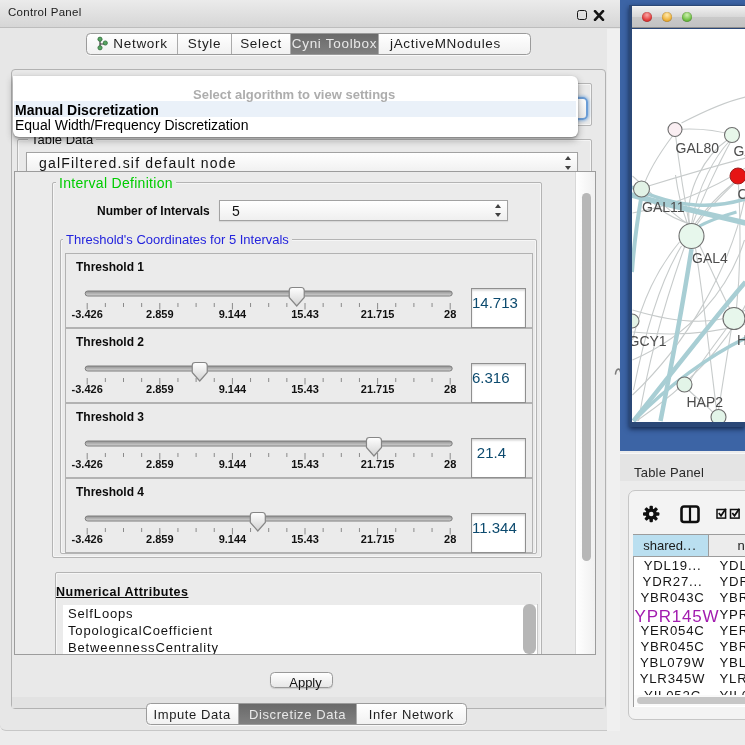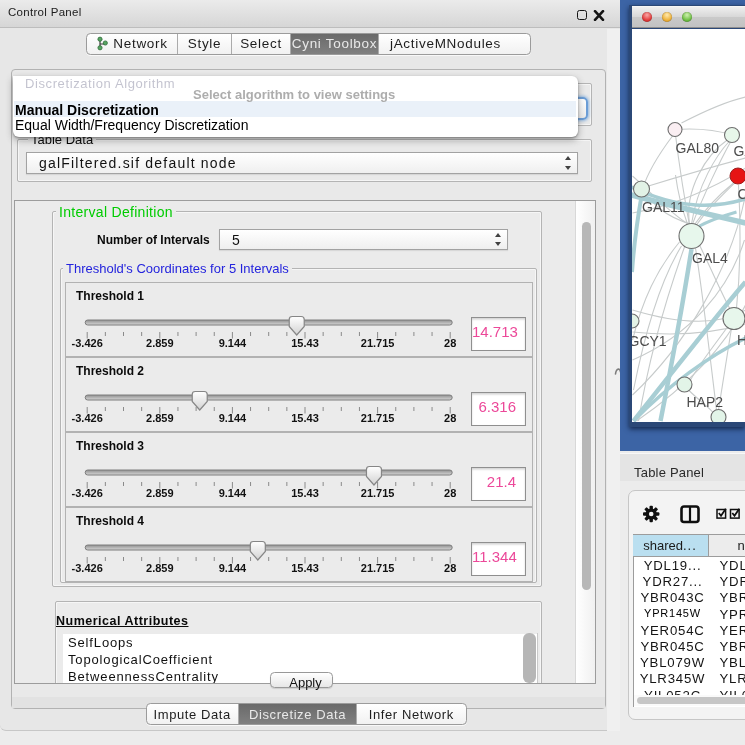--- a/index.html
+++ b/index.html
@@ -39,23 +39,23 @@
   display:flex; align-items:center; box-shadow:0 1px 1px rgba(0,0,0,.08); }
 .combo .tx { padding-left:12px; }
 .combo .ar { position:absolute; right:5px; top:0; bottom:0; width:7px; }
 .combo .ar:before { content:""; position:absolute; left:0; top:50%; margin-top:-7px;
   border-left:3.2px solid transparent; border-right:3.2px solid transparent; border-bottom:4.5px solid #414141; }
 .combo .ar:after { content:""; position:absolute; left:0; top:50%; margin-top:2.5px;
   border-left:3.2px solid transparent; border-right:3.2px solid transparent; border-top:4.5px solid #414141; }
 
 .thp { position:absolute; left:50px; width:467.5px; height:75px; border:1px solid #b2b2b2; }
 .thp .lb { position:absolute; left:10px; top:5.5px; font-weight:bold; font-size:12px; color:#0a0a0a; }
-.vbox { position:absolute; left:405px; top:34px; width:55px; height:34px; background:#fff;
-  border:1px solid #8f8f8f; color:#ec4899; text-align:right;
-  line-height:28px; padding-right:9px; font-size:15px; box-shadow:inset 0 1.5px 2px rgba(0,0,0,.18); }
+.vbox { position:absolute; left:405px; top:34px; width:55px; height:40px; background:#fff;
+  border:1px solid #8f8f8f; color:#0c4a6e; text-align:right;
+  line-height:28px; padding-right:19px; font-size:15px; box-shadow:inset 0 1.5px 2px rgba(0,0,0,.18); }
 
 #popup { left:13px; top:76px; width:565px; height:61px; background:#ffffff;
   border-radius:0 6px 6px 6px; box-shadow:0 3px 7px rgba(60,60,60,.45), 0 1px 2px rgba(0,0,0,.3); }
 #popup .ghost { position:absolute; left:12px; top:0px; font-size:13px; letter-spacing:.6px; color:rgba(80,80,115,.34); }
 #popup .it0 { position:absolute; left:180px; top:11px; font-size:13px; font-weight:bold; color:#adadad; }
 #popup .it1 { position:absolute; left:2px; top:26px; font-size:14px; font-weight:bold; color:#000; }
 #popup .it2 { position:absolute; left:2px; top:41px; font-size:14px; color:#000; }
 #applybtn { left:270px; top:671.5px; width:63px; height:16px;
   background:linear-gradient(#ffffff,#e7e7e7); border:1px solid #999;
   border-radius:4.5px; text-align:center; font-size:13px; line-height:20px; color:#111;
@@ -114,28 +114,27 @@
 <div class="abs" style="left:570px; top:97px; width:18px; height:23px; background:linear-gradient(#fff,#ececec); border:2px solid #6b9dd6; border-radius:5px; box-shadow:0 0 3px 1px rgba(95,155,220,.65);"></div>
 
 <div class="grp" style="left:17px; top:139px; width:575px; height:43px;"></div>
 <div class="grplbl" style="left:28px; top:132px; color:#000; background:#e9e9e9;">Table Data</div>
 <div class="combo" style="left:26px; top:152px; width:552px; height:22px;">
   <div class="tx">galFiltered.sif default node</div>
     <div class="ar"></div>
 </div>
 
 <div id="popup" class="abs">
-  <div class="ghost">Discretization Algorithm</div>
   <div style="position:absolute; left:1px; top:25px; width:562px; height:16px; background:rgba(214,228,244,.5);"></div>
   <div class="it0">Select algorithm to view settings</div>
   <div class="it1">Manual Discretization</div>
   <div class="it2">Equal Width/Frequency Discretization</div>
 </div>
 
-<div class="abs" style="left:14px; top:200px; width:582px; height:484px; border:1px solid #9c9c9c; background:#ebebeb; overflow:hidden;">
+<div class="abs" style="left:14px; top:171px; width:582px; height:484px; border:1px solid #9c9c9c; background:#ebebeb; overflow:hidden;">
 
   <div style="position:absolute; right:0px; top:0; width:20px; height:482px; background:linear-gradient(to right,#ffffff,#f0f0f0); border-left:1px solid #d8d8d8;"></div>
   <div style="position:absolute; left:567px; top:21px; width:8.5px; height:368px; background:#b7b7b7; border-radius:4.5px;"></div>
 
   <div class="grp" style="left:37px; top:10px; width:490px; height:376px;"></div>
   <div class="grplbl" style="left:41px; top:3px; color:#00cc00; background:#ebebeb; font-size:14px; letter-spacing:.3px;">Interval Definition</div>
   <div class="abs" style="left:82px; top:32px; font-size:12px; font-weight:bold; color:#0a0a0a;">Number of Intervals</div>
   <div class="combo" style="left:204px; top:28px; width:289px; height:21px;">
     <div class="tx">5</div>
       <div class="ar"></div>
@@ -434,21 +433,21 @@
 <div id="tblwrap" class="abs"></div>
 <div class="hcell abs" style="left:632.5px; top:533.5px; width:76px; background:#badff0;">shared<span style="letter-spacing:1px">...</span></div>
 <div class="hcell abs" style="left:708.5px; top:533.5px; width:45px; background:#ececec; justify-content:flex-start; padding-left:29px;">n</div>
 <div id="rows" class="abs" style="left:632.5px; top:558px; width:112.5px; height:137.5px; overflow:hidden;">
     <div style="position:absolute; top:0px; left:2px; width:76px; text-align:center; font-size:13.2px; letter-spacing:.8px; color:#151515;">YDL19...</div>
     <div style="position:absolute; top:0px; left:87px; width:70px; font-size:13.2px; letter-spacing:.8px; color:#151515;">YDL19</div>
     <div style="position:absolute; top:16.2px; left:2px; width:76px; text-align:center; font-size:13.2px; letter-spacing:.8px; color:#151515;">YDR27...</div>
     <div style="position:absolute; top:16.2px; left:87px; width:70px; font-size:13.2px; letter-spacing:.8px; color:#151515;">YDR27</div>
     <div style="position:absolute; top:32.4px; left:2px; width:76px; text-align:center; font-size:13.2px; letter-spacing:.8px; color:#151515;">YBR043C</div>
     <div style="position:absolute; top:32.4px; left:87px; width:70px; font-size:13.2px; letter-spacing:.8px; color:#151515;">YBR04</div>
-    <div style="position:absolute; top:48.599999999999994px; left:2px; width:76px; text-align:center; font-size:11px; letter-spacing:.8px; color:#000000;">YPR145W</div>
+    <div style="position:absolute; top:48.599999999999994px; left:2px; width:76px; text-align:center; font-size:17px; letter-spacing:.8px; color:#a21caf;">YPR145W</div>
     <div style="position:absolute; top:48.599999999999994px; left:87px; width:70px; font-size:13.2px; letter-spacing:.8px; color:#151515;">YPR14</div>
     <div style="position:absolute; top:64.8px; left:2px; width:76px; text-align:center; font-size:13.2px; letter-spacing:.8px; color:#151515;">YER054C</div>
     <div style="position:absolute; top:64.8px; left:87px; width:70px; font-size:13.2px; letter-spacing:.8px; color:#151515;">YER05</div>
     <div style="position:absolute; top:81px; left:2px; width:76px; text-align:center; font-size:13.2px; letter-spacing:.8px; color:#151515;">YBR045C</div>
     <div style="position:absolute; top:81px; left:87px; width:70px; font-size:13.2px; letter-spacing:.8px; color:#151515;">YBR04</div>
     <div style="position:absolute; top:97.19999999999999px; left:2px; width:76px; text-align:center; font-size:13.2px; letter-spacing:.8px; color:#151515;">YBL079W</div>
     <div style="position:absolute; top:97.19999999999999px; left:87px; width:70px; font-size:13.2px; letter-spacing:.8px; color:#151515;">YBL07</div>
     <div style="position:absolute; top:113.39999999999999px; left:2px; width:76px; text-align:center; font-size:13.2px; letter-spacing:.8px; color:#151515;">YLR345W</div>
     <div style="position:absolute; top:113.39999999999999px; left:87px; width:70px; font-size:13.2px; letter-spacing:.8px; color:#151515;">YLR34</div>
     <div style="position:absolute; top:129.6px; left:2px; width:76px; text-align:center; font-size:13.2px; letter-spacing:.8px; color:#151515;">YIL052C</div>

